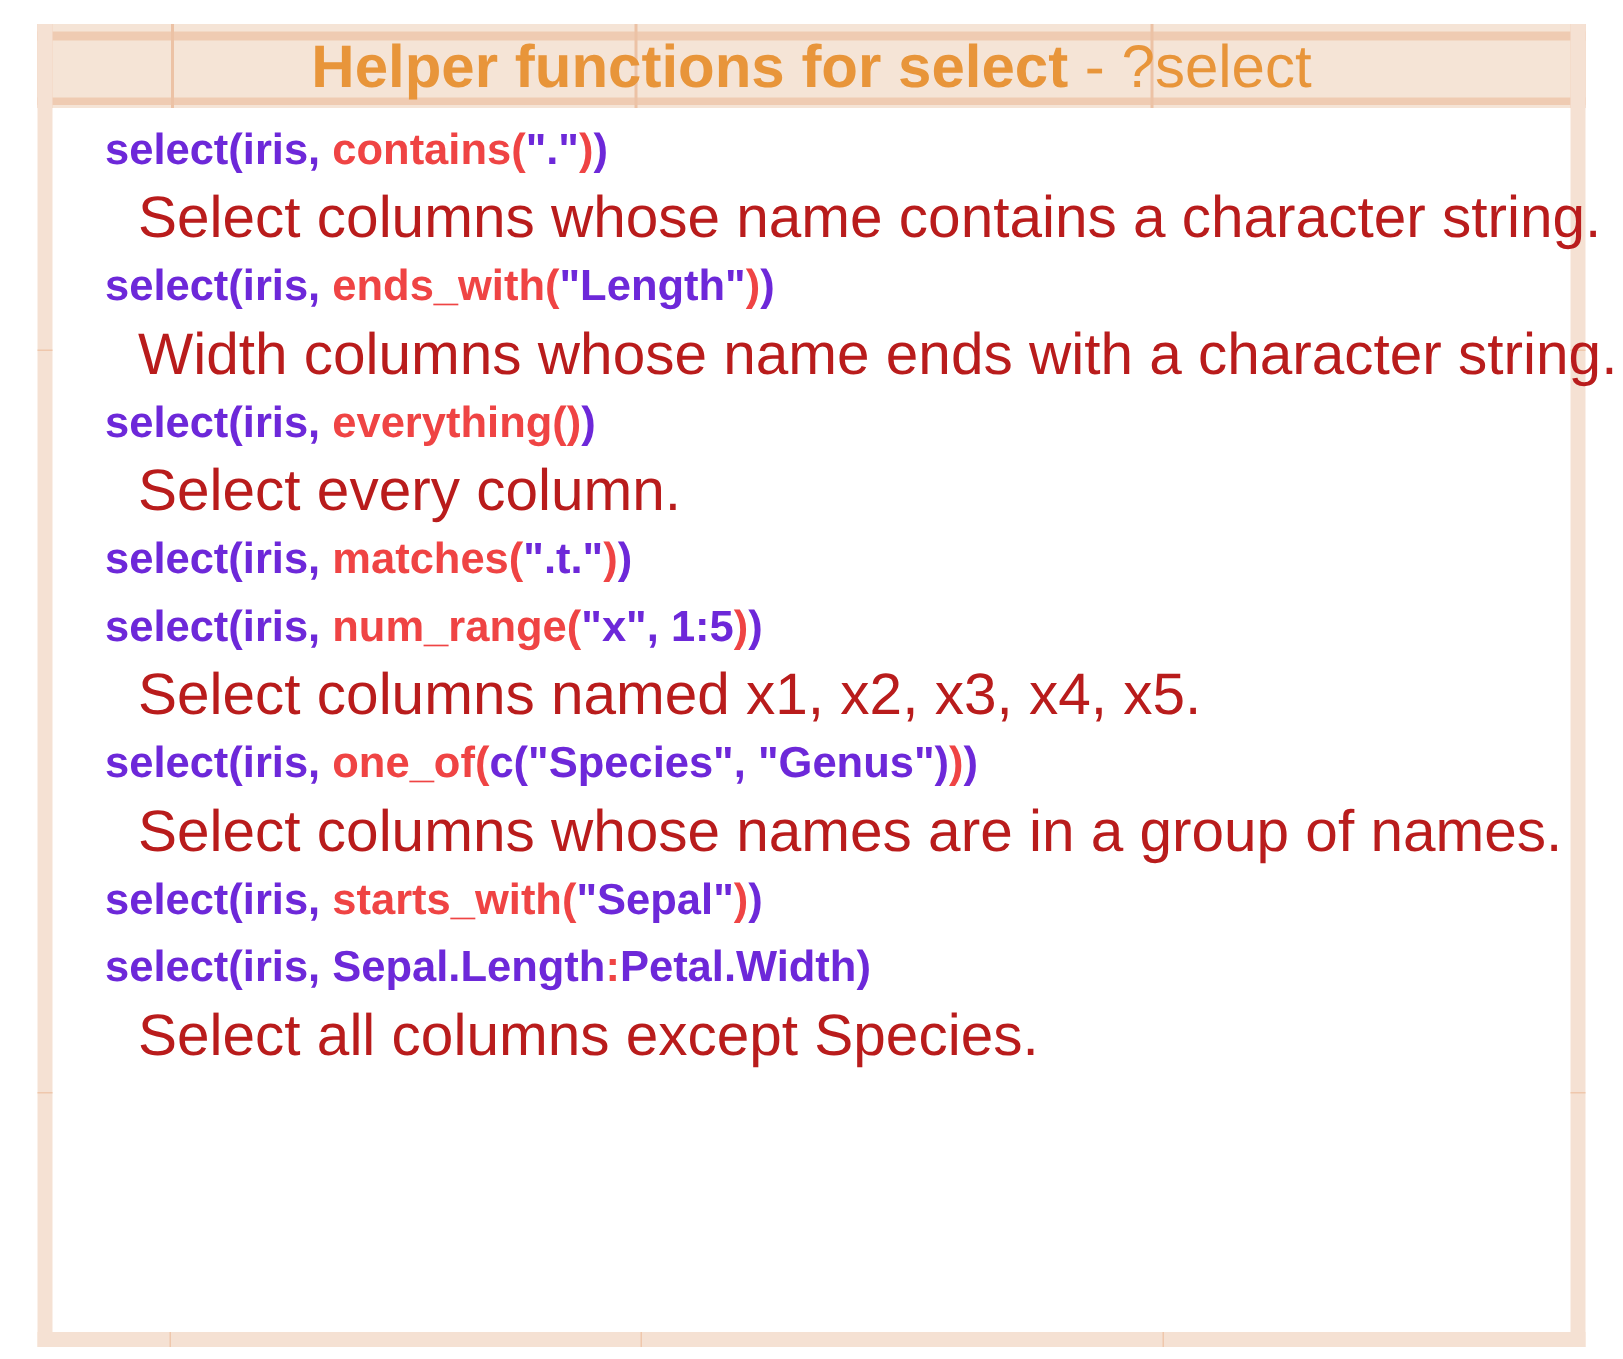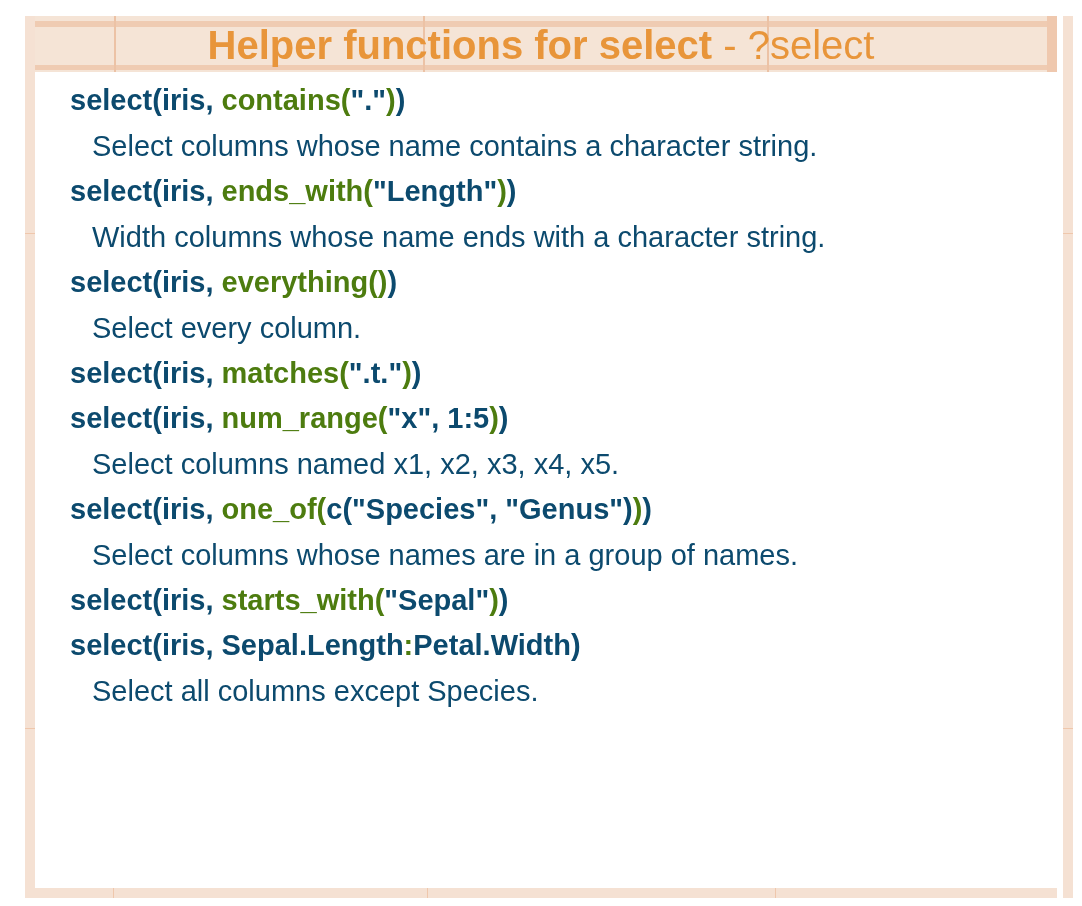--- a/index.html
+++ b/index.html
@@ -14,21 +14,20 @@
       overflow: hidden;
       font-family: "Liberation Sans", "DejaVu Sans", sans-serif;
     }
     .frame {
       position: absolute;
       left: 25px;
       top: 16px;
       width: 1032px;
       height: 882px;
       background: #ffffff;
-      padding-left: 16px;
     }
     
     .border-left {
       position: absolute;
       left: 0;
       top: 0;
       width: 10px;
       height: 882px;
       background: #f5e1d3;
     }
@@ -120,28 +119,28 @@
     }
     .entry { display: block; }
     .code {
       font-size: 29px;
       line-height: 45px;
       height: 45px;
       font-weight: bold;
       white-space: nowrap;
       color: #e8953a;
     }
-    .code .fn { color: #4d7c0f; }
-    .code .orange { color: #0c4a6e; }
+    .code .fn { color: #ef4444; }
+    .code .orange { color: #6d28d9; }
     .code .dark { color: #111111; font-weight: normal; }
     .desc {
-      font-size: 29px;
+      font-size: 39px;
       line-height: 46px;
       height: 46px;
-      color: #0c4a6e;
+      color: #b91c1c;
       padding-left: 22px;
       white-space: nowrap;
       font-weight: normal;
     }
   </style>
 </head>
 <body>
 
 <div class="frame">
   <div class="header">

